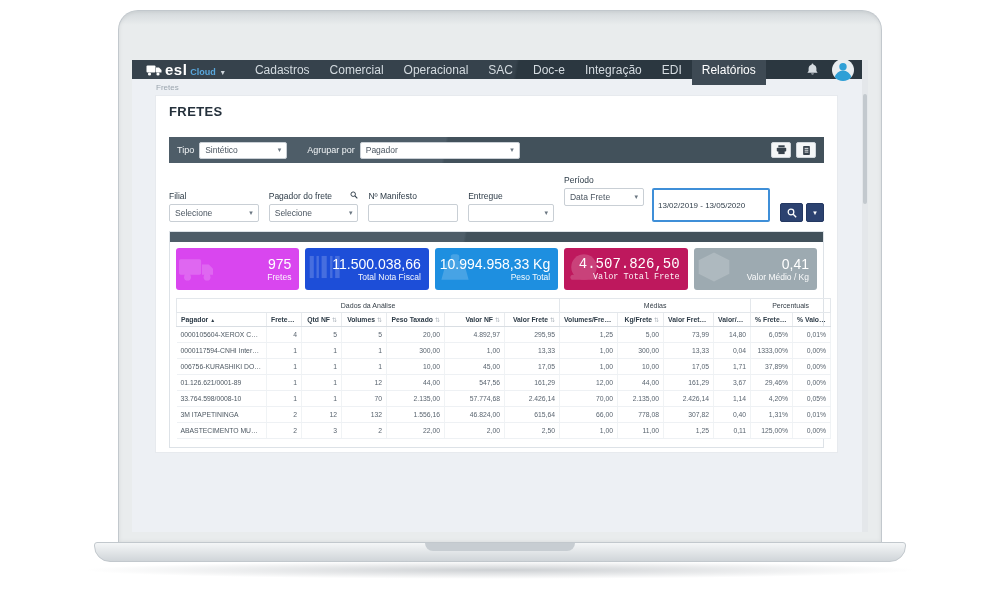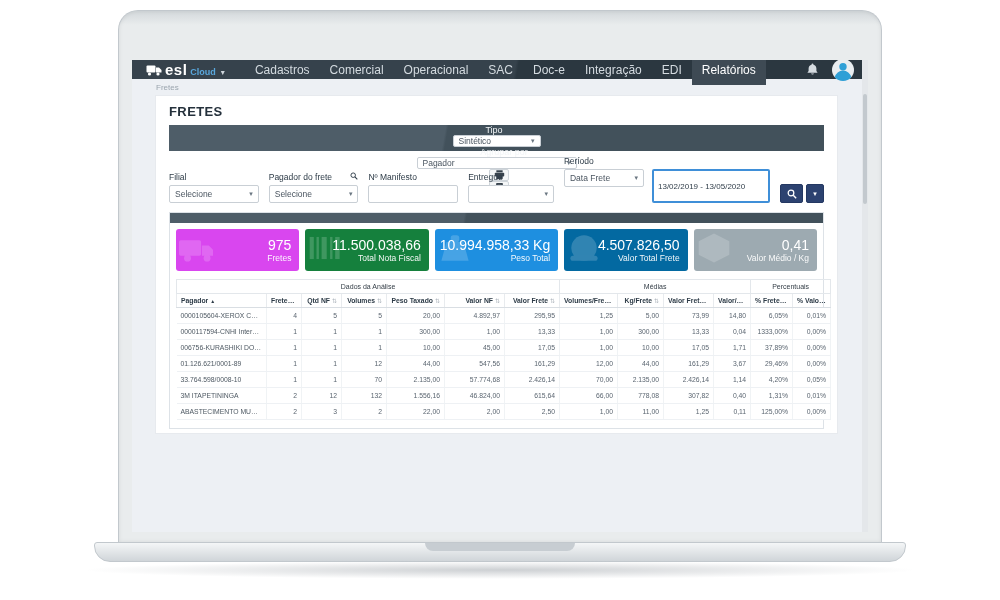--- a/index.html
+++ b/index.html
@@ -43,22 +43,22 @@
   
   .crumb { font-size:8px; color:#9ba5ae; padding:4px 0 3px 24px; }
 
   
   .content-card { margin-left:23px; width:683px; background:#ffffff;
     border:1px solid #e7eaee; min-height:322px; padding-bottom:4px; }
   .page-title { font-size:13px; font-weight:bold; color:#25313c; letter-spacing:.4px;
     padding:8px 13px 6px; }
 
   
-  .filter-bar { margin:0 13px; height:26px; display:flex; align-items:center; padding:0 8px;
-    background:linear-gradient(100deg, #4e5d68 0%, #4e5d68 42%, #42515b 42.4%, #42515b 100%);flex-direction:column; }
+  .filter-bar { margin:12px 13px; height:26px; display:flex; align-items:center; padding:0 8px;
+    background:linear-gradient(100deg, #4e5d68 0%, #4e5d68 42%, #42515b 42.4%, #42515b 100%); }
   .fb-label { color:#f2f5f7; font-size:9px; margin-right:5px; }
   .fb-label.second { margin-left:20px; }
   .fb-spacer { flex:1; }
   .tool-btn { width:20px; height:16px; background:#f4f6f7; border:1px solid #cfd5da; border-radius:2px;
     display:flex; align-items:center; justify-content:center; margin-left:5px; cursor:pointer; color:#37424c; }
 
   
   .sel { background:#fff; border:1px solid #c9cfd5; border-radius:2px; height:18px;
     display:flex; align-items:center; padding:0 5px; font-size:8.5px; color:#4a5560; cursor:pointer;text-align:center; }
   .sel .caret { margin-left:auto; color:#6a7681; font-size:7px; padding-left:4px; }
@@ -257,21 +257,21 @@
               <g fill="#ffffff">
                 <rect x="0" y="4" width="13" height="9" rx="1"></rect>
                 <path d="M13.5 7h4l3 3v3h-7z"></path>
                 <circle cx="5" cy="14.5" r="2"></circle>
                 <circle cx="16.5" cy="14.5" r="2"></circle>
               </g>
             </svg>
             <span class="card-value">975</span>
             <span class="card-label">Fretes</span>
           </div>
-          <div class="card" style="background: #15803d;">
+          <div class="card" style="background: #1d4ed8;">
             <svg class="card-watermark" width="34" height="30" viewBox="0 0 20 17">
               <g fill="#ffffff">
                 <rect x="1" y="2" width="2.4" height="13"></rect>
                 <rect x="5" y="2" width="1.4" height="13"></rect>
                 <rect x="8" y="2" width="3" height="13"></rect>
                 <rect x="13" y="2" width="1.4" height="13"></rect>
                 <rect x="16" y="2" width="2.6" height="13"></rect>
               </g>
             </svg>
             <span class="card-value">11.500.038,66</span>
@@ -280,21 +280,21 @@
           <div class="card" style="background: rgb(30, 143, 224);">
             <svg class="card-watermark" width="34" height="30" viewBox="0 0 20 17">
               <g fill="#ffffff">
                 <path d="M5 5h10l3 11H2z"></path>
                 <rect x="7.5" y="1" width="5" height="4" rx="1.5"></rect>
               </g>
             </svg>
             <span class="card-value">10.994.958,33 Kg</span>
             <span class="card-label">Peso Total</span>
           </div>
-          <div class="card" style="background: #0369a1;">
+          <div class="card" style="background: #be185d; font-family: Liberation Mono, monospace;">
             <svg class="card-watermark" width="34" height="30" viewBox="0 0 20 17">
               <g fill="#ffffff">
                 <circle cx="10" cy="8.5" r="7.5"></circle>
                 <rect x="2" y="13" width="16" height="3" rx="1.5"></rect>
               </g>
             </svg>
             <span class="card-value">4.507.826,50</span>
             <span class="card-label">Valor Total Frete</span>
           </div>
           <div class="card" style="background: rgb(157, 170, 177);">

